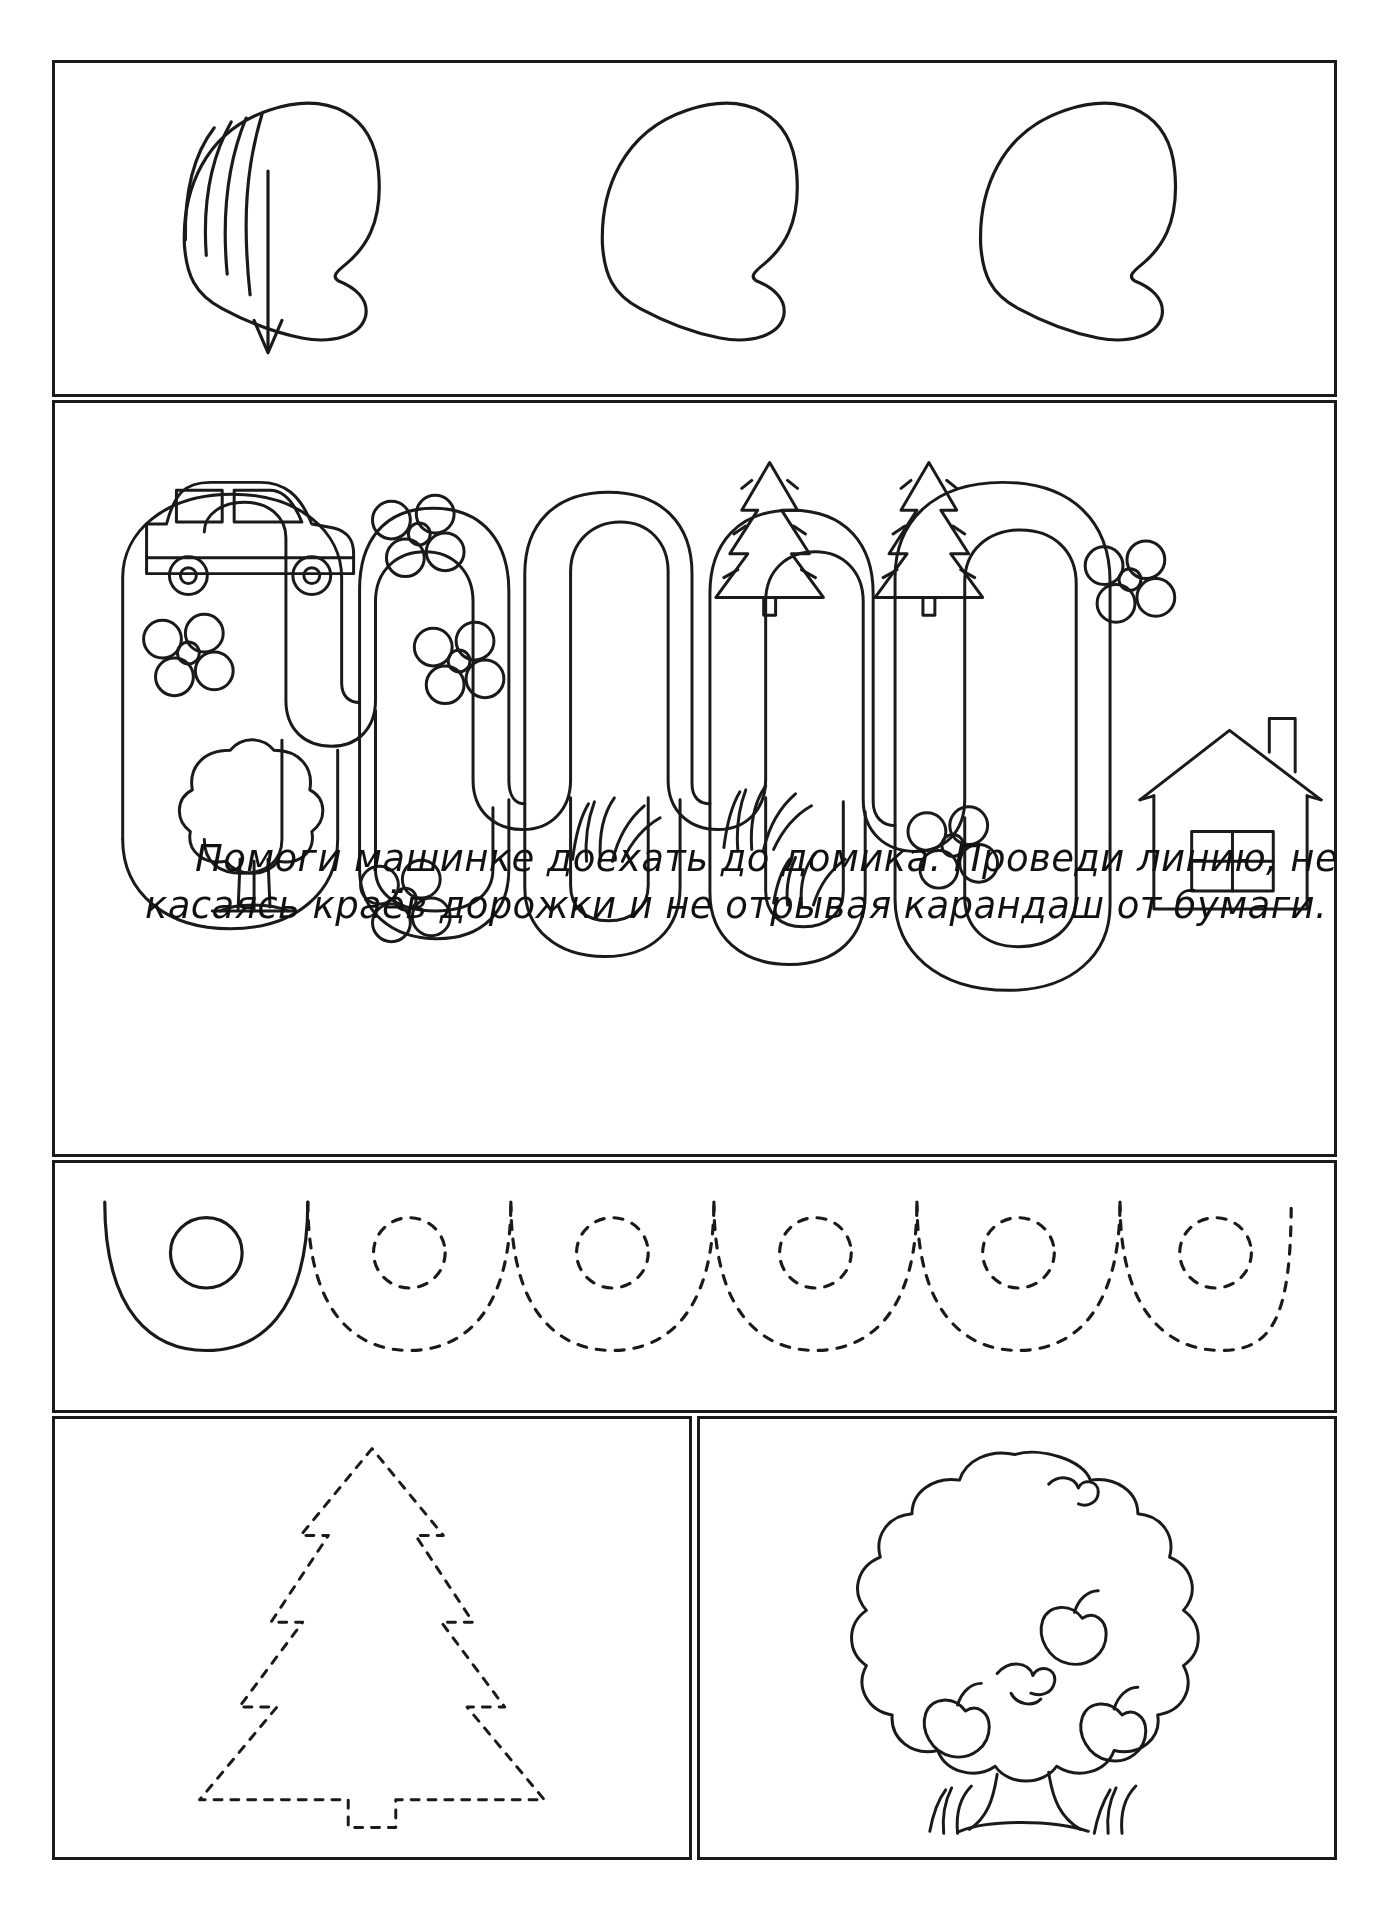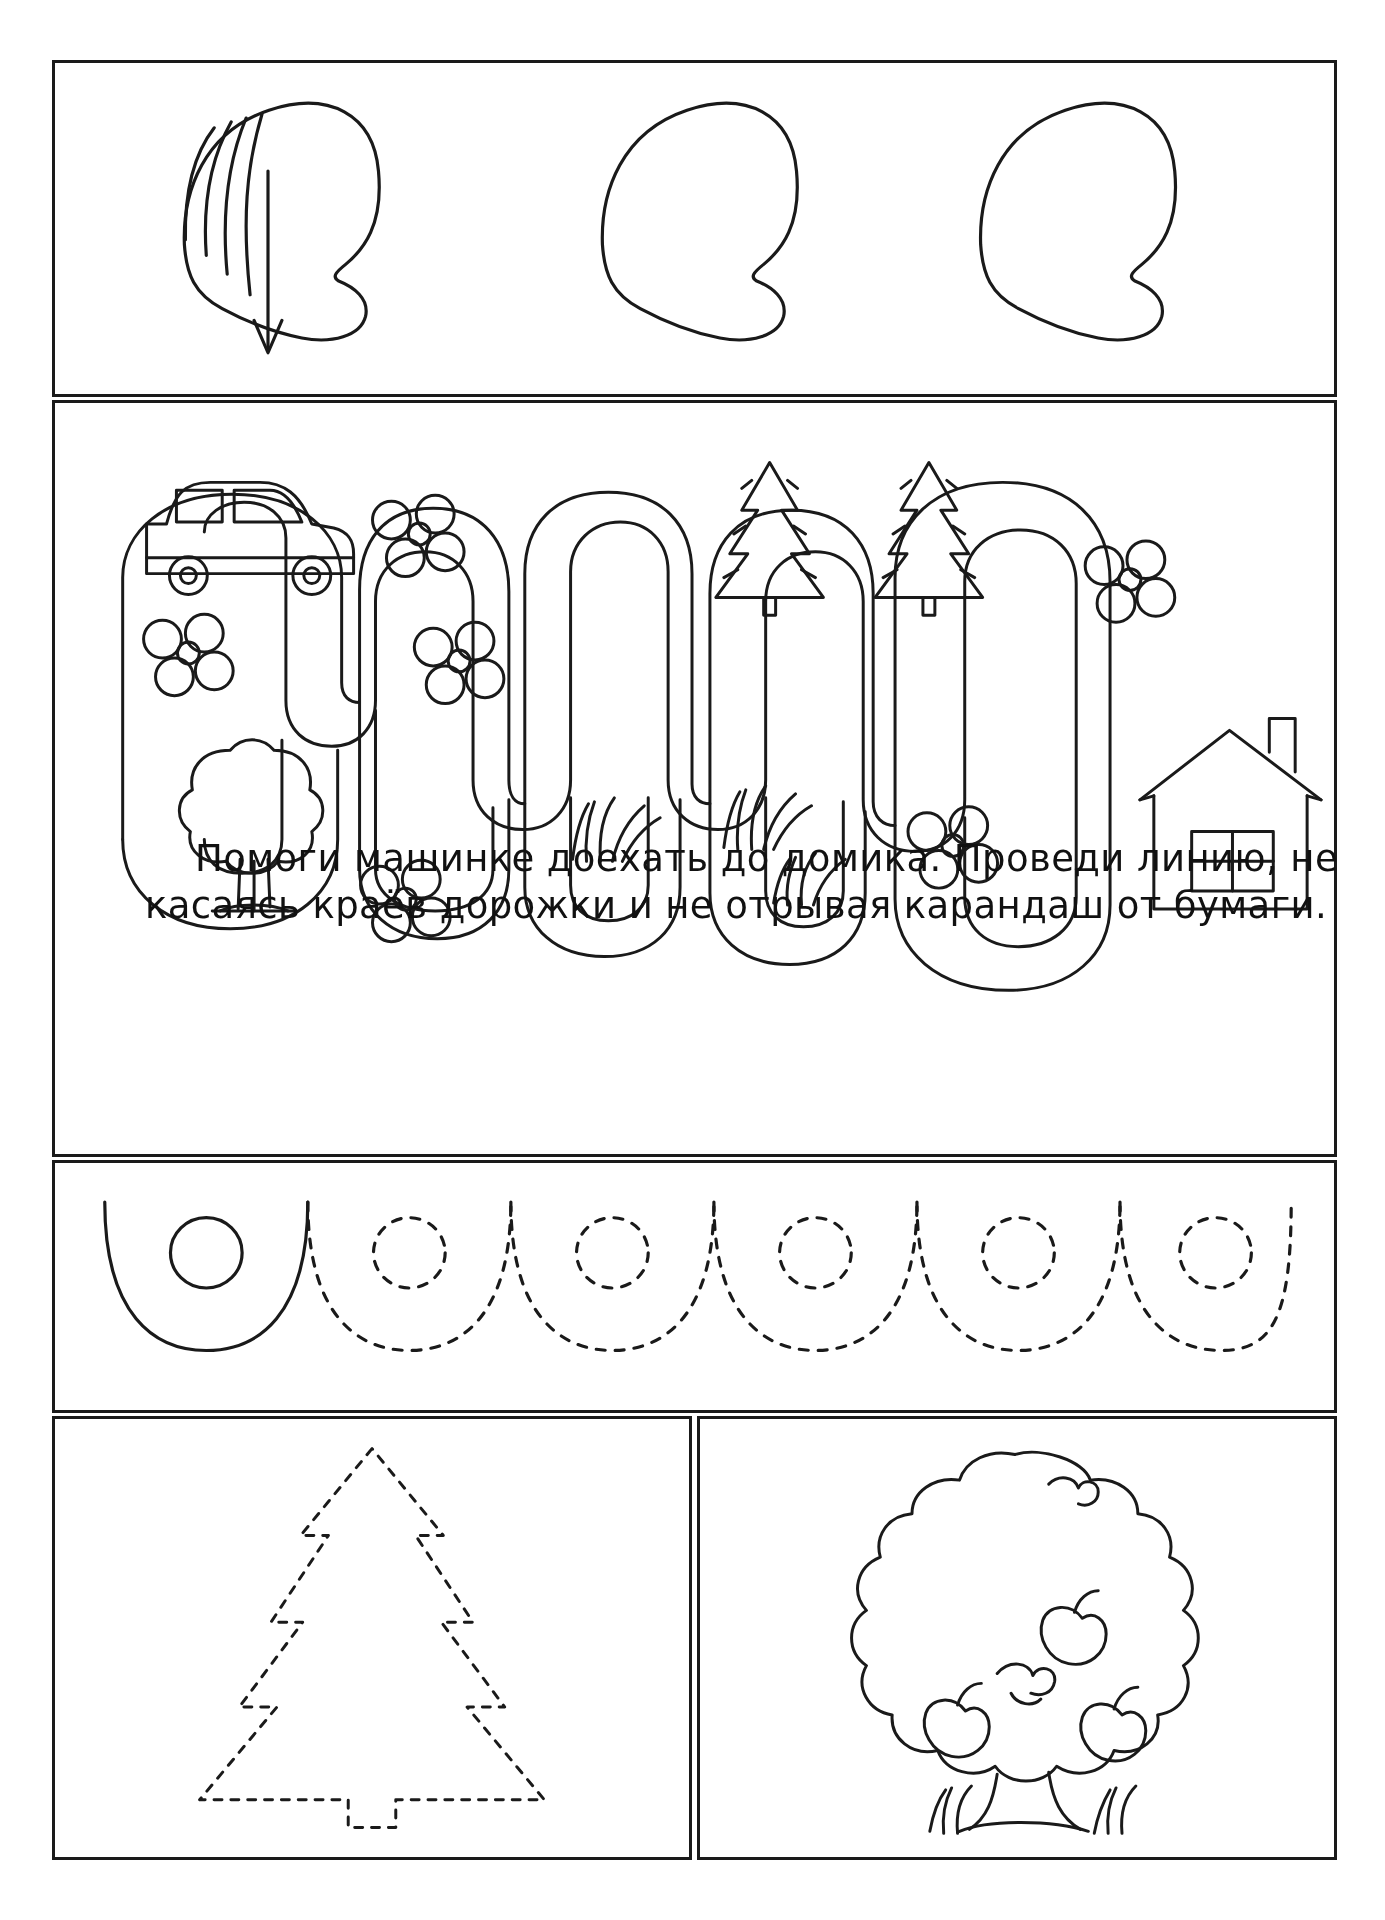--- a/index.html
+++ b/index.html
@@ -12,20 +12,21 @@
     height: 1920px;
     font-family: "Liberation Sans", sans-serif;
     color: #111;
     overflow: hidden;
   }
   .page {
     position: relative;
     width: 1385px;
     height: 1920px;
     background: #ffffff;
+    font-style: italic;
   }
 
   
   .panel {
     position: absolute;
     border: 3px solid #1a1a1a;
     box-sizing: border-box;
     background: #ffffff;
   }
   #panel-mittens { left: 52px;  top: 60px;   width: 1285px; height: 337px; }

